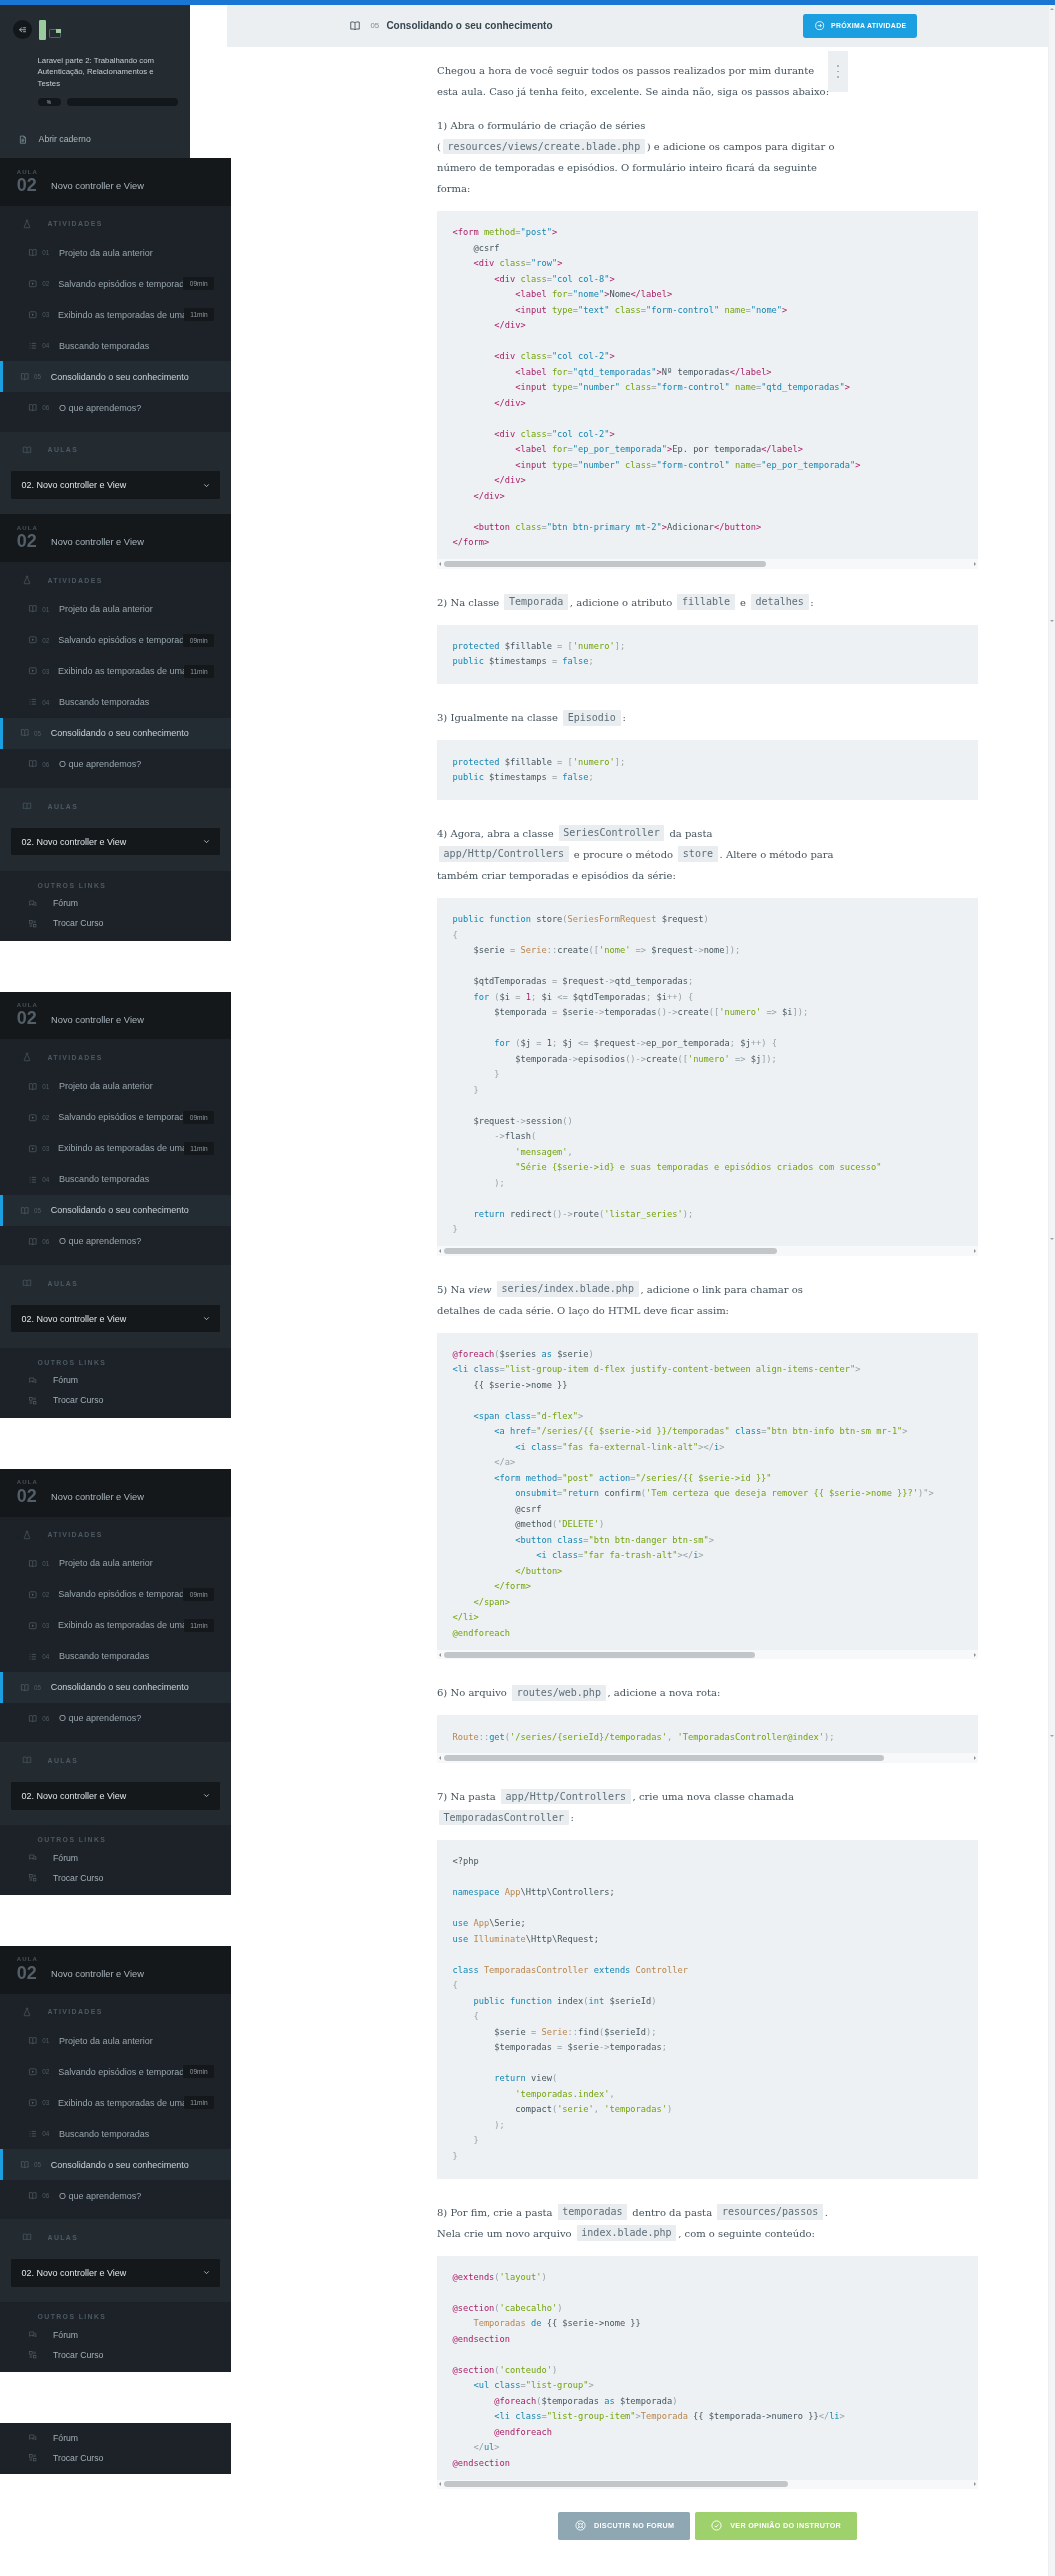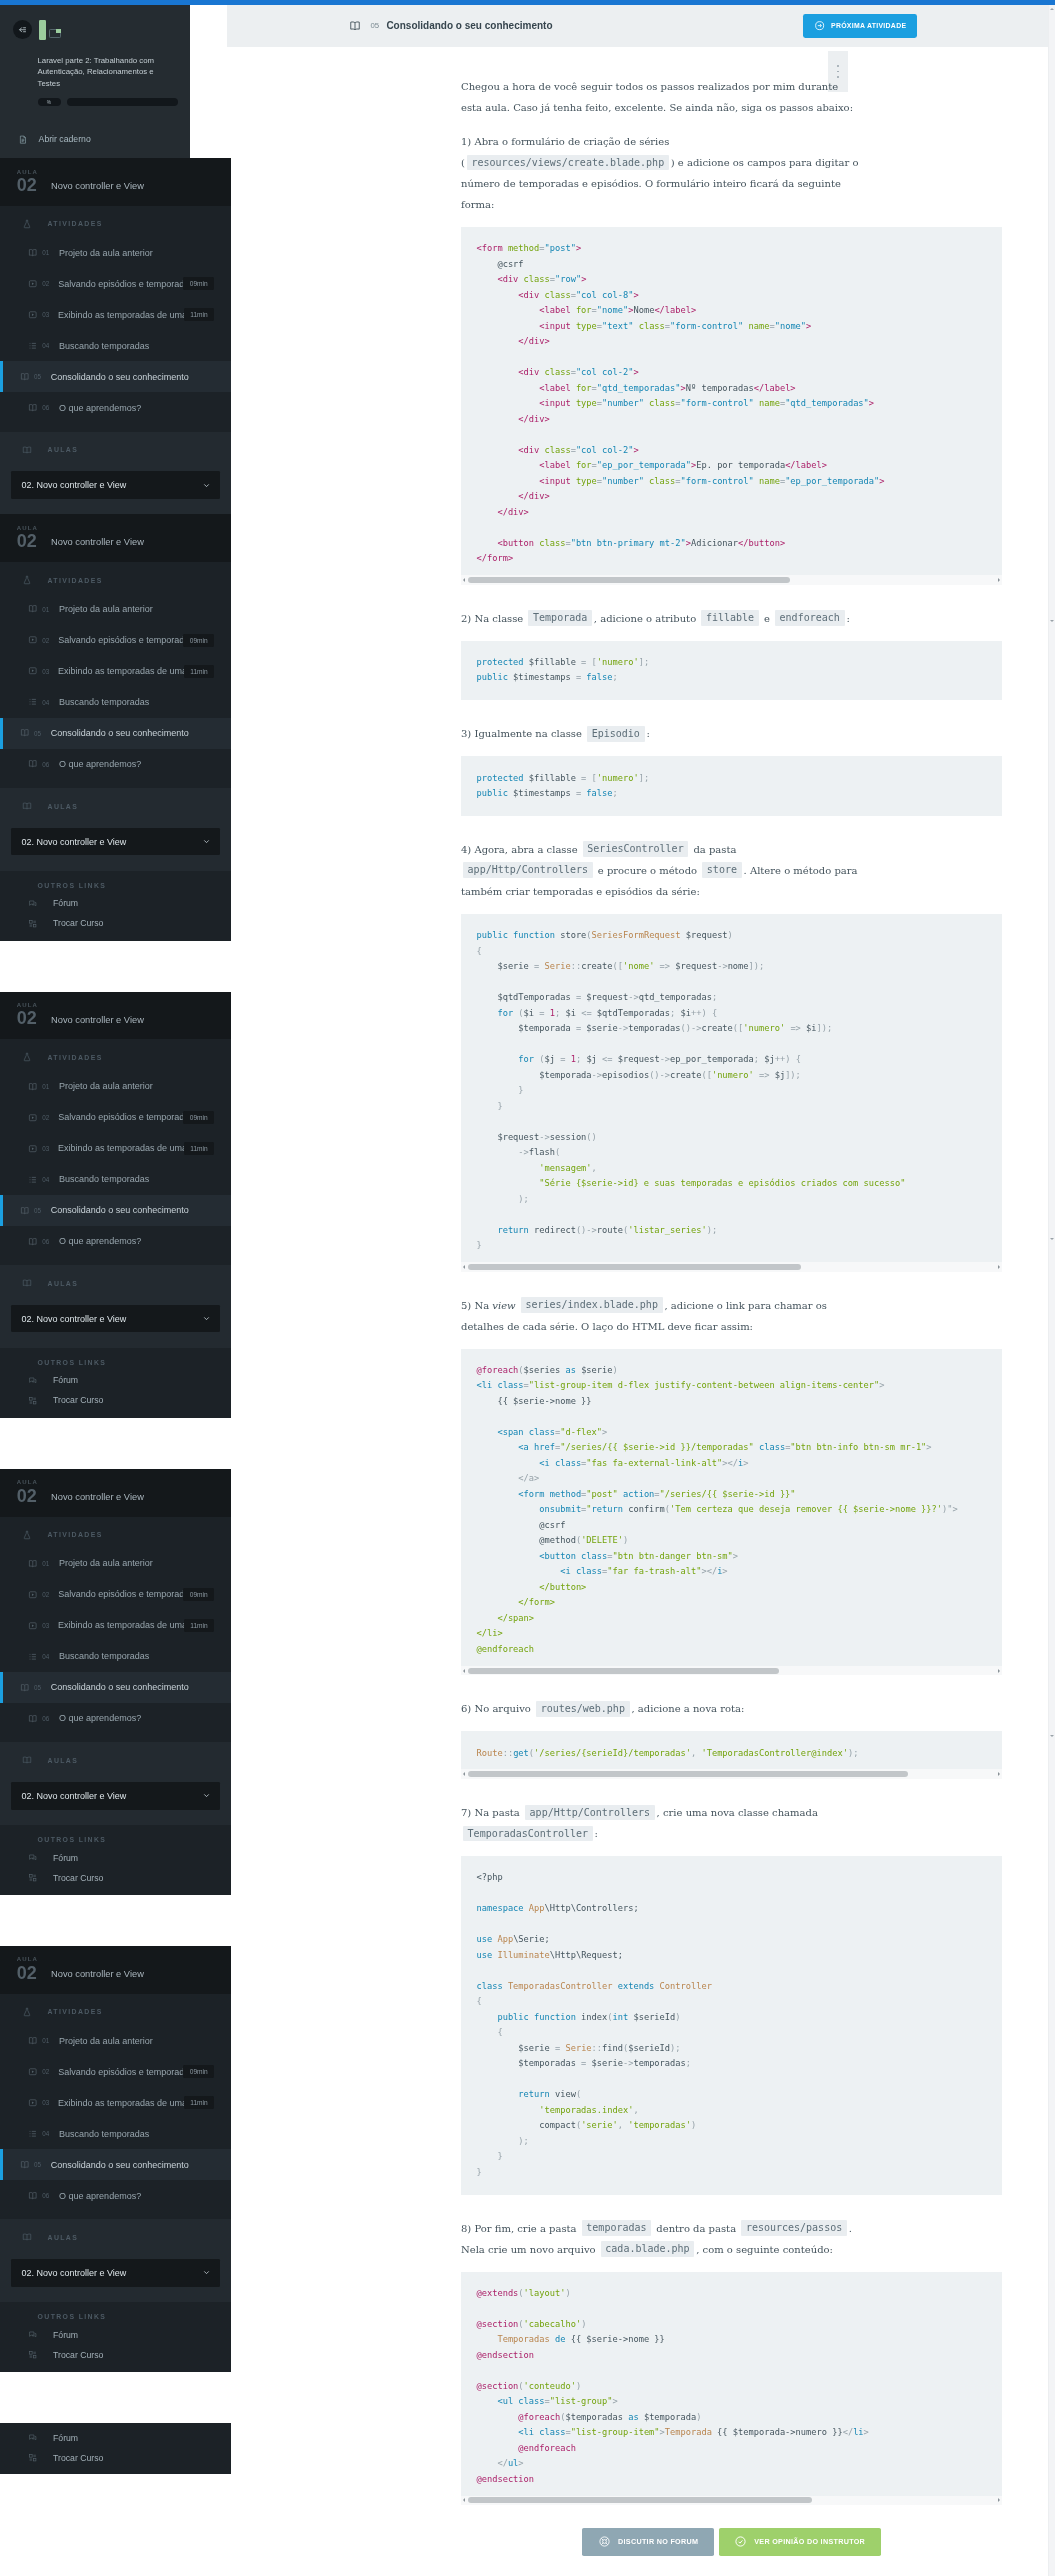--- a/index.html
+++ b/index.html
@@ -72,21 +72,21 @@
   .act-title{margin-left:7.2px;font-size:10px;font-weight:bold;color:#36454e;}
   .next-btn{margin-left:auto;margin-right:138px;background:#1b9fe0;color:#fff;border:none;border-radius:2.4px;
     height:24px;padding:0 10.7px;display:flex;align-items:center;font-size:6.9px;font-weight:bold;
     letter-spacing:0.3px;cursor:pointer;font-family:"Liberation Sans",sans-serif;}
   .next-btn .ic{width:11.3px;height:11.3px;margin-right:6px;}
   .kebab{position:absolute;left:828px;top:51px;width:20px;height:41px;background:#eceff1;
     display:flex;flex-direction:column;align-items:center;justify-content:center;gap:3.6px;cursor:pointer;}
   .kebab i{width:1.8px;height:1.8px;border-radius:50%;background:#9aa5ad;}
 
   
-  .content{position:absolute;left:437px;top:59px;width:541px;padding-top:17px;margin-left:24px;}
+  .content{position:absolute;left:437px;top:43px;width:541px;padding-top:17px;}
   .para{font-family:"DejaVu Serif",serif;font-size:10px;line-height:21px;color:#44535c;
     max-width:401px;margin:0 0 12px;}
   .intro{margin-bottom:13px;}
   .chip{font-family:"DejaVu Sans Mono",monospace;font-size:10px;background:#e9edf0;color:#5d6e78;
     padding:2.4px 4.8px;border-radius:1px;margin:0 1.8px;white-space:nowrap;}
   .code{background:#edf1f3;margin:0 0 23px;overflow:hidden;}
   .code-pre{margin:0;padding:14.3px 0 8.4px 15.5px;font-family:"DejaVu Sans Mono",monospace;
     font-size:8.7px;line-height:15.5px;color:#45555e;white-space:pre;overflow:hidden;}
   .code.noscroll .code-pre{padding-bottom:14.3px;}
   .cl{height:15.5px;}
@@ -800,21 +800,21 @@
       <p class="para intro">Chegou a hora de você seguir todos os passos realizados por mim durante esta aula. Caso já tenha feito, excelente. Se ainda não, siga os passos abaixo:</p>
       <p class="para">1) Abra o formulário de criação de séries (<code class="chip">resources/views/create.blade.php</code>) e adicione os campos para digitar o número de temporadas e episódios. O formulário inteiro ficará da seguinte forma:</p>
       <div class="code">
         <pre class="code-pre"><div class="cl"><span class="tk-t">&lt;form </span><span class="tk-g">method</span><span class="tk-o">=</span><span class="tk-b">"post"</span><span class="tk-t">&gt;</span></div><div class="cl"><span class="tk-d">    @csrf</span></div><div class="cl"><span class="tk-t">    &lt;div </span><span class="tk-g">class</span><span class="tk-o">=</span><span class="tk-b">"row"</span><span class="tk-t">&gt;</span></div><div class="cl"><span class="tk-t">        &lt;div </span><span class="tk-g">class</span><span class="tk-o">=</span><span class="tk-b">"col col-8"</span><span class="tk-t">&gt;</span></div><div class="cl"><span class="tk-t">            &lt;label </span><span class="tk-g">for</span><span class="tk-o">=</span><span class="tk-b">"nome"</span><span class="tk-t">&gt;</span><span class="tk-d">Nome</span><span class="tk-t">&lt;/label&gt;</span></div><div class="cl"><span class="tk-t">            &lt;input </span><span class="tk-g">type</span><span class="tk-o">=</span><span class="tk-b">"text"</span><span class="tk-g"> class</span><span class="tk-o">=</span><span class="tk-b">"form-control"</span><span class="tk-g"> name</span><span class="tk-o">=</span><span class="tk-b">"nome"</span><span class="tk-t">&gt;</span></div><div class="cl"><span class="tk-t">        &lt;/div&gt;</span></div><div class="cl">&nbsp;</div><div class="cl"><span class="tk-t">        &lt;div </span><span class="tk-g">class</span><span class="tk-o">=</span><span class="tk-b">"col col-2"</span><span class="tk-t">&gt;</span></div><div class="cl"><span class="tk-t">            &lt;label </span><span class="tk-g">for</span><span class="tk-o">=</span><span class="tk-b">"qtd_temporadas"</span><span class="tk-t">&gt;</span><span class="tk-d">Nº temporadas</span><span class="tk-t">&lt;/label&gt;</span></div><div class="cl"><span class="tk-t">            &lt;input </span><span class="tk-g">type</span><span class="tk-o">=</span><span class="tk-b">"number"</span><span class="tk-g"> class</span><span class="tk-o">=</span><span class="tk-b">"form-control"</span><span class="tk-g"> name</span><span class="tk-o">=</span><span class="tk-b">"qtd_temporadas"</span><span class="tk-t">&gt;</span></div><div class="cl"><span class="tk-t">        &lt;/div&gt;</span></div><div class="cl">&nbsp;</div><div class="cl"><span class="tk-t">        &lt;div </span><span class="tk-g">class</span><span class="tk-o">=</span><span class="tk-b">"col col-2"</span><span class="tk-t">&gt;</span></div><div class="cl"><span class="tk-t">            &lt;label </span><span class="tk-g">for</span><span class="tk-o">=</span><span class="tk-b">"ep_por_temporada"</span><span class="tk-t">&gt;</span><span class="tk-d">Ep. por temporada</span><span class="tk-t">&lt;/label&gt;</span></div><div class="cl"><span class="tk-t">            &lt;input </span><span class="tk-g">type</span><span class="tk-o">=</span><span class="tk-b">"number"</span><span class="tk-g"> class</span><span class="tk-o">=</span><span class="tk-b">"form-control"</span><span class="tk-g"> name</span><span class="tk-o">=</span><span class="tk-b">"ep_por_temporada"</span><span class="tk-t">&gt;</span></div><div class="cl"><span class="tk-t">        &lt;/div&gt;</span></div><div class="cl"><span class="tk-t">    &lt;/div&gt;</span></div><div class="cl">&nbsp;</div><div class="cl"><span class="tk-t">    &lt;button </span><span class="tk-g">class</span><span class="tk-o">=</span><span class="tk-b">"btn btn-primary mt-2"</span><span class="tk-t">&gt;</span><span class="tk-d">Adicionar</span><span class="tk-t">&lt;/button&gt;</span></div><div class="cl"><span class="tk-t">&lt;/form&gt;</span></div></pre>
         <div class="hscroll">
           <span class="harr left"></span>
           <span class="hthumb" style="width: 60%;"></span>
           <span class="harr right"></span>
         </div>
       </div>
-      <p class="para">2) Na classe <code class="chip">Temporada</code>, adicione o atributo <code class="chip">fillable</code> e <code class="chip">endforeach</code>:</p>
+      <p class="para">2) Na classe <code class="chip">Temporada</code>, adicione o atributo <code class="chip">fillable</code> e <code class="chip">detalhes</code>:</p>
       <div class="code noscroll">
         <pre class="code-pre"><div class="cl"><span class="tk-b">protected</span><span class="tk-d"> $fillable</span><span class="tk-o"> = [</span><span class="tk-g">'numero'</span><span class="tk-o">];</span></div><div class="cl"><span class="tk-b">public</span><span class="tk-d"> $timestamps</span><span class="tk-o"> = </span><span class="tk-b">false</span><span class="tk-o">;</span></div></pre>
       </div>
       <p class="para">3) Igualmente na classe <code class="chip">Episodio</code>:</p>
       <div class="code noscroll">
         <pre class="code-pre"><div class="cl"><span class="tk-b">protected</span><span class="tk-d"> $fillable</span><span class="tk-o"> = [</span><span class="tk-g">'numero'</span><span class="tk-o">];</span></div><div class="cl"><span class="tk-b">public</span><span class="tk-d"> $timestamps</span><span class="tk-o"> = </span><span class="tk-b">false</span><span class="tk-o">;</span></div></pre>
       </div>
       <p class="para">4) Agora, abra a classe <code class="chip">SeriesController</code> da pasta <code class="chip">app/Http/Controllers</code> e procure o método <code class="chip">store</code>. Altere o método para também criar temporadas e episódios da série:</p>
       <div class="code">
         <pre class="code-pre"><div class="cl"><span class="tk-b">public function</span><span class="tk-d"> store</span><span class="tk-o">(</span><span class="tk-c">SeriesFormRequest</span><span class="tk-d"> $request</span><span class="tk-o">)</span></div><div class="cl"><span class="tk-o">{</span></div><div class="cl"><span class="tk-d">    $serie</span><span class="tk-o"> = </span><span class="tk-c">Serie</span><span class="tk-o">::</span><span class="tk-d">create</span><span class="tk-o">([</span><span class="tk-g">'nome'</span><span class="tk-o"> =&gt; </span><span class="tk-d">$request</span><span class="tk-o">-&gt;</span><span class="tk-d">nome</span><span class="tk-o">]);</span></div><div class="cl">&nbsp;</div><div class="cl"><span class="tk-d">    $qtdTemporadas</span><span class="tk-o"> = </span><span class="tk-d">$request</span><span class="tk-o">-&gt;</span><span class="tk-d">qtd_temporadas</span><span class="tk-o">;</span></div><div class="cl"><span class="tk-b">    for</span><span class="tk-o"> (</span><span class="tk-d">$i</span><span class="tk-o"> = </span><span class="tk-n">1</span><span class="tk-o">; </span><span class="tk-d">$i</span><span class="tk-o"> &lt;= </span><span class="tk-d">$qtdTemporadas</span><span class="tk-o">; </span><span class="tk-d">$i</span><span class="tk-o">++) {</span></div><div class="cl"><span class="tk-d">        $temporada</span><span class="tk-o"> = </span><span class="tk-d">$serie</span><span class="tk-o">-&gt;</span><span class="tk-d">temporadas</span><span class="tk-o">()-&gt;</span><span class="tk-d">create</span><span class="tk-o">([</span><span class="tk-g">'numero'</span><span class="tk-o"> =&gt; </span><span class="tk-d">$i</span><span class="tk-o">]);</span></div><div class="cl">&nbsp;</div><div class="cl"><span class="tk-b">        for</span><span class="tk-o"> (</span><span class="tk-d">$j</span><span class="tk-o"> = </span><span class="tk-n">1</span><span class="tk-o">; </span><span class="tk-d">$j</span><span class="tk-o"> &lt;= </span><span class="tk-d">$request</span><span class="tk-o">-&gt;</span><span class="tk-d">ep_por_temporada</span><span class="tk-o">; </span><span class="tk-d">$j</span><span class="tk-o">++) {</span></div><div class="cl"><span class="tk-d">            $temporada</span><span class="tk-o">-&gt;</span><span class="tk-d">episodios</span><span class="tk-o">()-&gt;</span><span class="tk-d">create</span><span class="tk-o">([</span><span class="tk-g">'numero'</span><span class="tk-o"> =&gt; </span><span class="tk-d">$j</span><span class="tk-o">]);</span></div><div class="cl"><span class="tk-o">        }</span></div><div class="cl"><span class="tk-o">    }</span></div><div class="cl">&nbsp;</div><div class="cl"><span class="tk-d">    $request</span><span class="tk-o">-&gt;</span><span class="tk-d">session</span><span class="tk-o">()</span></div><div class="cl"><span class="tk-o">        -&gt;</span><span class="tk-d">flash</span><span class="tk-o">(</span></div><div class="cl"><span class="tk-g">            'mensagem'</span><span class="tk-o">,</span></div><div class="cl"><span class="tk-g">            "Série {$serie-&gt;id} e suas temporadas e episódios criados com sucesso"</span></div><div class="cl"><span class="tk-o">        );</span></div><div class="cl">&nbsp;</div><div class="cl"><span class="tk-b">    return</span><span class="tk-d"> redirect</span><span class="tk-o">()-&gt;</span><span class="tk-d">route</span><span class="tk-o">(</span><span class="tk-g">'listar_series'</span><span class="tk-o">);</span></div><div class="cl"><span class="tk-o">}</span></div></pre>
@@ -839,21 +839,21 @@
         <div class="hscroll">
           <span class="harr left"></span>
           <span class="hthumb" style="width: 82%;"></span>
           <span class="harr right"></span>
         </div>
       </div>
       <p class="para">7) Na pasta <code class="chip">app/Http/Controllers</code>, crie uma nova classe chamada <code class="chip">TemporadasController</code>:</p>
       <div class="code noscroll">
         <pre class="code-pre"><div class="cl"><span class="tk-d">&lt;?php</span></div><div class="cl">&nbsp;</div><div class="cl"><span class="tk-b">namespace</span><span class="tk-c"> App</span><span class="tk-d">\Http\Controllers;</span></div><div class="cl">&nbsp;</div><div class="cl"><span class="tk-b">use</span><span class="tk-c"> App</span><span class="tk-d">\Serie;</span></div><div class="cl"><span class="tk-b">use</span><span class="tk-c"> Illuminate</span><span class="tk-d">\Http\Request;</span></div><div class="cl">&nbsp;</div><div class="cl"><span class="tk-b">class</span><span class="tk-c"> TemporadasController</span><span class="tk-b"> extends</span><span class="tk-c"> Controller</span></div><div class="cl"><span class="tk-o">{</span></div><div class="cl"><span class="tk-b">    public function</span><span class="tk-d"> index</span><span class="tk-o">(</span><span class="tk-b">int</span><span class="tk-d"> $serieId</span><span class="tk-o">)</span></div><div class="cl"><span class="tk-o">    {</span></div><div class="cl"><span class="tk-d">        $serie</span><span class="tk-o"> = </span><span class="tk-c">Serie</span><span class="tk-o">::</span><span class="tk-d">find</span><span class="tk-o">(</span><span class="tk-d">$serieId</span><span class="tk-o">);</span></div><div class="cl"><span class="tk-d">        $temporadas</span><span class="tk-o"> = </span><span class="tk-d">$serie</span><span class="tk-o">-&gt;</span><span class="tk-d">temporadas</span><span class="tk-o">;</span></div><div class="cl">&nbsp;</div><div class="cl"><span class="tk-b">        return</span><span class="tk-d"> view</span><span class="tk-o">(</span></div><div class="cl"><span class="tk-g">            'temporadas.index'</span><span class="tk-o">,</span></div><div class="cl"><span class="tk-d">            compact</span><span class="tk-o">(</span><span class="tk-g">'serie'</span><span class="tk-o">, </span><span class="tk-g">'temporadas'</span><span class="tk-o">)</span></div><div class="cl"><span class="tk-o">        );</span></div><div class="cl"><span class="tk-o">    }</span></div><div class="cl"><span class="tk-o">}</span></div></pre>
       </div>
-      <p class="para">8) Por fim, crie a pasta <code class="chip">temporadas</code> dentro da pasta <code class="chip">resources/passos</code>. Nela crie um novo arquivo <code class="chip">cada.blade.php</code>, com o seguinte conteúdo:</p>
+      <p class="para">8) Por fim, crie a pasta <code class="chip">temporadas</code> dentro da pasta <code class="chip">resources/passos</code>. Nela crie um novo arquivo <code class="chip">index.blade.php</code>, com o seguinte conteúdo:</p>
       <div class="code">
         <pre class="code-pre"><div class="cl"><span class="tk-t">@extends</span><span class="tk-o">(</span><span class="tk-g">'layout'</span><span class="tk-o">)</span></div><div class="cl">&nbsp;</div><div class="cl"><span class="tk-t">@section</span><span class="tk-o">(</span><span class="tk-g">'cabecalho'</span><span class="tk-o">)</span></div><div class="cl"><span class="tk-c">    Temporadas</span><span class="tk-b"> de</span><span class="tk-d"> {{ $serie-&gt;nome }}</span></div><div class="cl"><span class="tk-t">@endsection</span></div><div class="cl">&nbsp;</div><div class="cl"><span class="tk-t">@section</span><span class="tk-o">(</span><span class="tk-g">'conteudo'</span><span class="tk-o">)</span></div><div class="cl"><span class="tk-b">    &lt;ul class</span><span class="tk-o">=</span><span class="tk-g">"list-group"</span><span class="tk-o">&gt;</span></div><div class="cl"><span class="tk-t">        @foreach</span><span class="tk-o">(</span><span class="tk-d">$temporadas</span><span class="tk-b"> as</span><span class="tk-d"> $temporada</span><span class="tk-o">)</span></div><div class="cl"><span class="tk-b">        &lt;li class</span><span class="tk-o">=</span><span class="tk-g">"list-group-item"</span><span class="tk-o">&gt;</span><span class="tk-c">Temporada</span><span class="tk-d"> {{ $temporada-&gt;numero }}</span><span class="tk-o">&lt;/</span><span class="tk-b">li</span><span class="tk-o">&gt;</span></div><div class="cl"><span class="tk-t">        @endforeach</span></div><div class="cl"><span class="tk-o">    &lt;/</span><span class="tk-b">ul</span><span class="tk-o">&gt;</span></div><div class="cl"><span class="tk-t">@endsection</span></div></pre>
         <div class="hscroll">
           <span class="harr left"></span>
           <span class="hthumb" style="width: 64%;"></span>
           <span class="harr right"></span>
         </div>
       </div>
     </div>
   <div class="foot">

